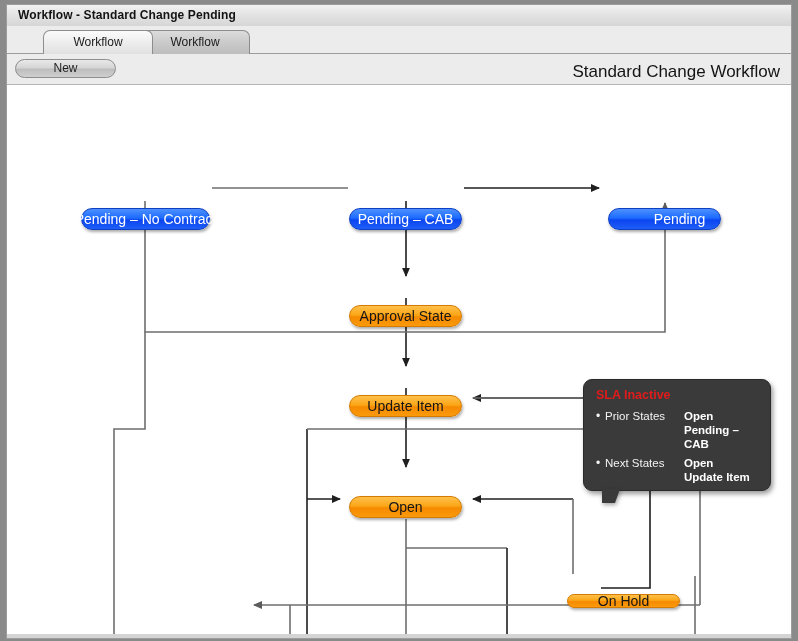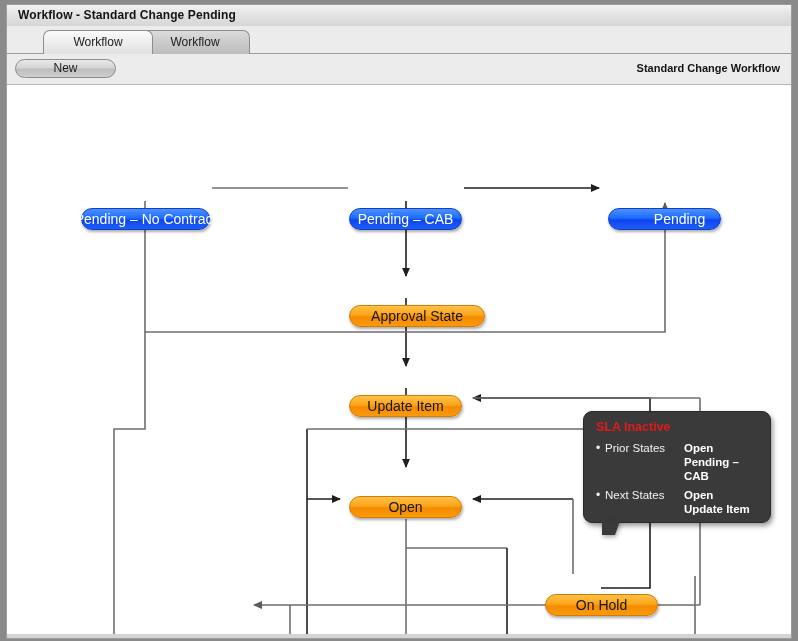--- a/index.html
+++ b/index.html
@@ -99,22 +99,22 @@
     background: linear-gradient(to bottom, #e9e9e9 0%, #d4d4d4 48%, #bdbdbd 52%, #cfcfcf 100%);
     font-size: 12px;
     color: #1e1e1e;
     text-align: center;
     line-height: 17px;
     cursor: pointer;
   }
   .flow-title {
     position: absolute;
     right: 11px; top: 8px;
-    font-size: 11px;
-    font-weight: bold;
+    font-size: 17px;
+    font-weight: normal;
     color: #141414;
   }
 
   
   .canvas {
     position: absolute;
     left: 0; top: 31px;
     width: 784px; height: 549px;
   }
   .canvas svg { position: absolute; left: 0; top: 0; }
@@ -153,21 +153,20 @@
     position: absolute;
     left: 583px; top: 379px;
     width: 188px; height: 112px;
     background: #3a3a3a;
     border: 1px solid #2a2a2a;
     border-radius: 9px;
     box-shadow: 2px 3px 5px rgba(0,0,0,0.40);
     z-index: 20;
     box-sizing: border-box;
     padding: 8px 10px 0 12px;
-    margin-top: 32px;
   }
   .tooltip-title {
     font-size: 12.5px;
     font-weight: bold;
     color: #e01b1b;
     margin-bottom: 7px;
   }
   .tt-row { display: flex; margin-bottom: 5px; }
   .tt-bullet {
     color: #f2f2f2;
@@ -288,32 +287,32 @@
       <div class="node blue" style="left:74px;  top:123px; width:129px; height:22px;">
           <span>Pending – No Contract</span>
         </div>
       <div class="node blue" style="left:342px; top:123px; width:113px; height:22px;">
           <span>Pending – CAB</span>
         </div>
       <div class="node blue" style="left:601px; top:123px; width:113px; height:22px;padding-left:30px;">
           <span>Pending</span>
         </div>
 
-      <div class="node orange" style="left:342px; top:220px; width:136px; height:22px;">
+      <div class="node orange" style="left:342px; top:220px; width:113px; height:22px;">
           <span>Approval State</span>
         </div>
       <div class="node orange" style="left:342px; top:310px; width:113px; height:22px;">
           <span>Update Item</span>
         </div>
       <div class="node orange" style="left:342px; top:411px; width:113px; height:22px;">
           <span>Open</span>
         </div>
 
 
-      <div class="node orange" style="left:538px; top:509px; width:113px; height:22px;">
+      <div class="node orange" style="left:560px; top:509px; width:113px; height:14px;">
           <span>On Hold</span>
         </div>
 
     </div>
   </div>
 
   <div class="tooltip">
     <div class="tooltip-title">SLA Inactive</div>
 
     <div class="tt-row">

